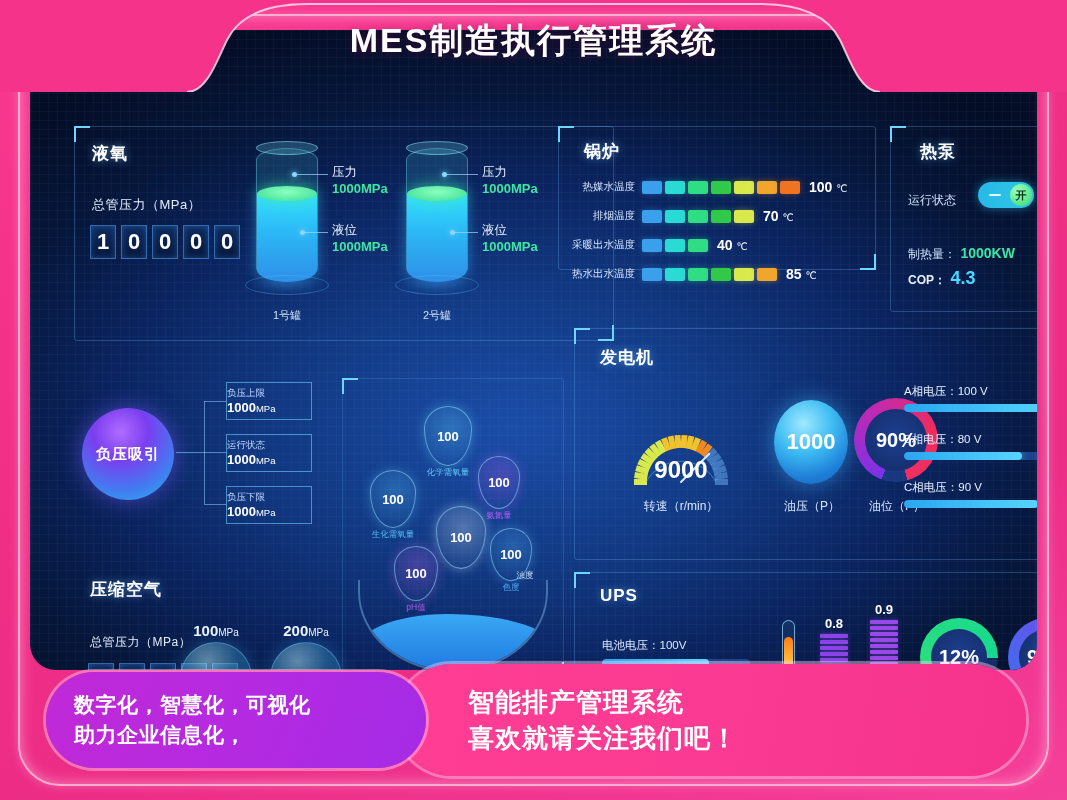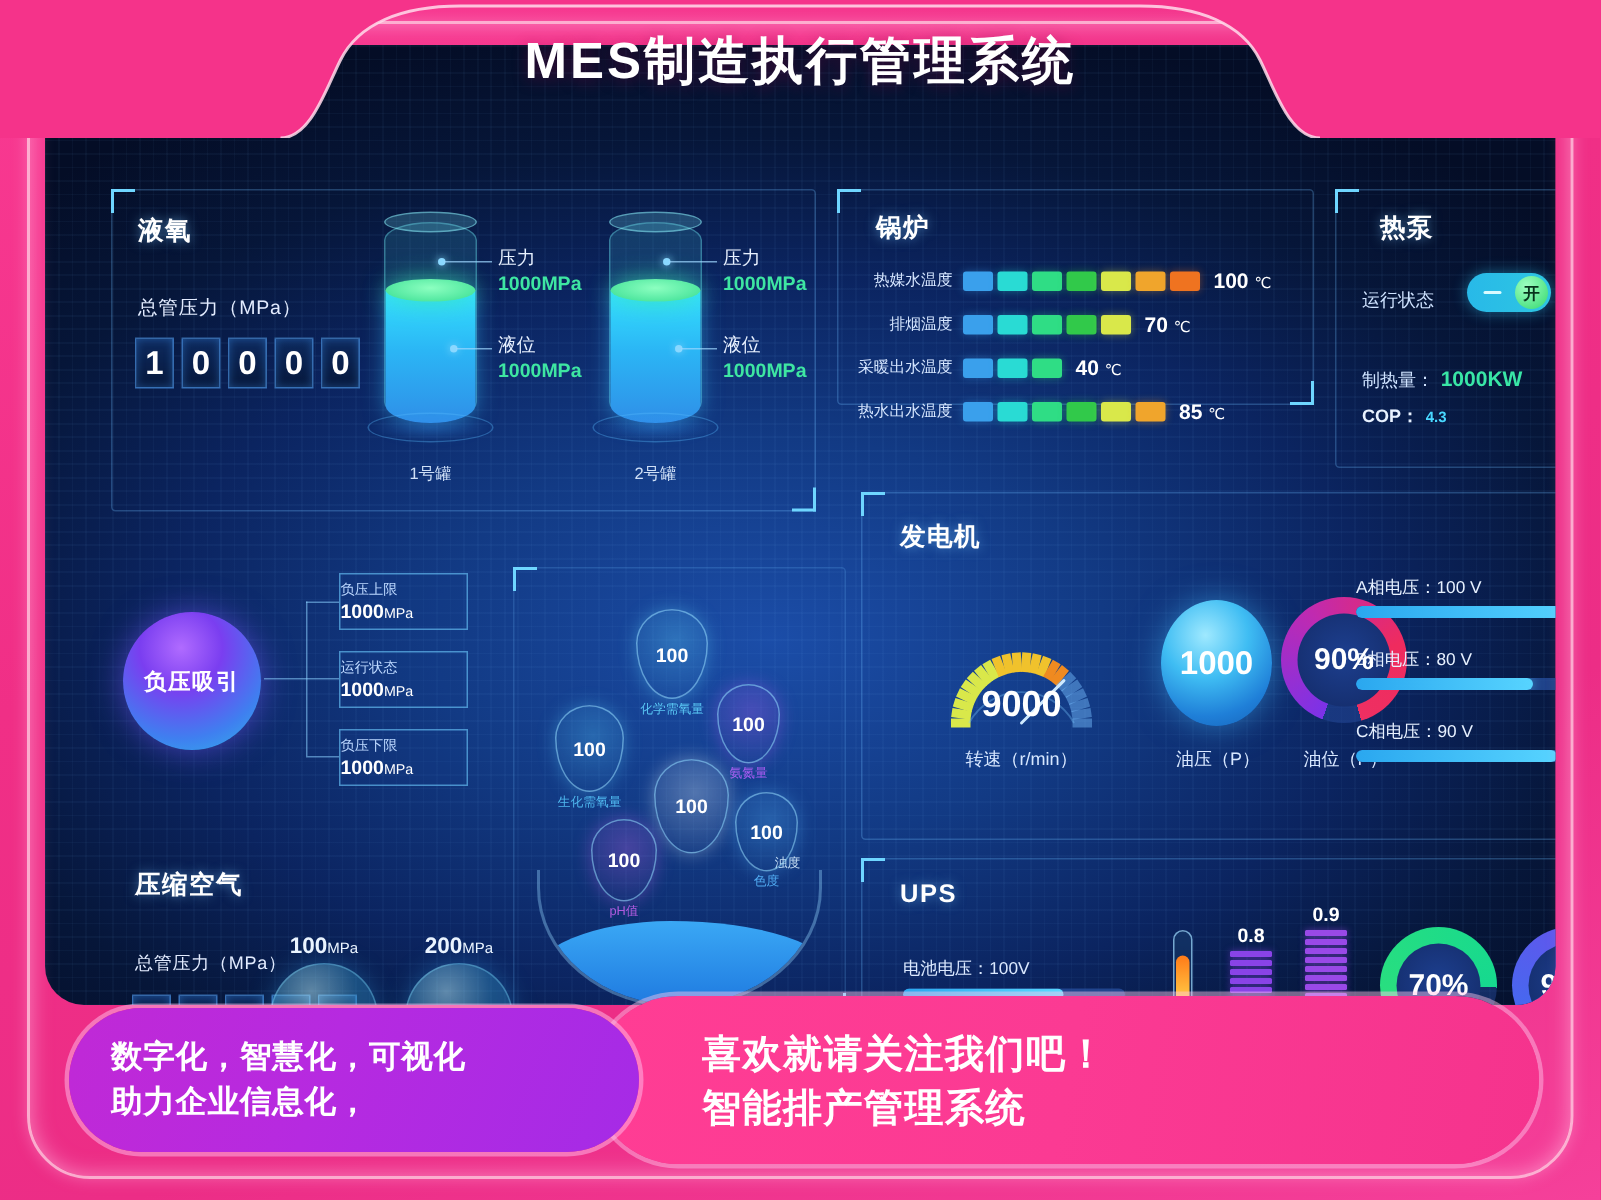--- a/index.html
+++ b/index.html
@@ -73,21 +73,21 @@
     border-color:#6fd6ff; border-style:solid;
   }
   .corner-box::before{ left:-1px; top:-1px; border-width:2px 0 0 2px; }
   .corner-box::after { right:-1px; bottom:-1px; border-width:0 2px 2px 0; }
 
   .lbl { color:#cfe3ff; font-size:11.5px; }
   .val-green { color:#39e6a6; font-weight:700; }
   .val-cyan  { color:#49d8ff; font-weight:700; }
 
   
-  #lo2 { left:44px; top:96px; width:470px; height:215px; }
+  #lo2 { left:44px; top:96px; width:540px; height:215px; }
   #lo2 .corner-box { inset:0; }
   .sum-label { color:#e3ecff; font-size:13px; letter-spacing:.5px; }
   .digits { display:flex; gap:5px; margin-top:7px; }
   .digit {
     width:26px; height:34px;
     border:1px solid rgba(90,170,255,.55);
     background:linear-gradient(#0d2a5e,#07183c);
     color:#ffffff; font-size:22px; font-weight:700;
     display:flex; align-items:center; justify-content:center;
     box-shadow:0 0 6px rgba(70,160,255,.35) inset;
@@ -469,21 +469,21 @@
       <div class="dash"></div>
       <div class="knob">开</div>
     </div>
 
     <div style="position:absolute;left:18px;top:118px;">
       <span class="lbl" style="font-size:12px;">制热量：</span>
       <span class="val-green" style="font-size:14px;">1000KW</span>
     </div>
     <div style="position:absolute;left:18px;top:142px;">
       <span style="color:#e8f1ff;font-size:12px;font-weight:700;">COP：</span>
-      <span class="val-cyan" style="font-size:10px;">4.3</span>
+      <span class="val-cyan" style="font-size:18px;">4.3</span>
     </div>
   </div>
 
   <div class="panel" id="negpress">
     <div class="np-ball">负压吸引</div>
     <div class="np-link" style="left:102px;top:74px;width:28px;height:1px;"></div>
     <div class="np-link" style="left:130px;top:23px;width:1px;height:103px;"></div>
     <div class="np-link" style="left:130px;top:23px;width:22px;height:1px;"></div>
     <div class="np-link" style="left:130px;top:74px;width:22px;height:1px;"></div>
     <div class="np-link" style="left:130px;top:126px;width:22px;height:1px;"></div>
@@ -671,37 +671,37 @@
           <div class="b" style="background: rgb(154, 74, 232); box-shadow: rgba(154, 74, 232, 0.533) 0px 0px 5px;"></div>
           <div class="b" style="background: rgb(154, 74, 232); box-shadow: rgba(154, 74, 232, 0.533) 0px 0px 5px;"></div>
           <div class="b" style="background: rgb(154, 74, 232); box-shadow: rgba(154, 74, 232, 0.533) 0px 0px 5px;"></div>
           <div class="b" style="background: rgb(154, 74, 232); box-shadow: rgba(154, 74, 232, 0.533) 0px 0px 5px;"></div>
           <div class="b" style="background: rgb(154, 74, 232); box-shadow: rgba(154, 74, 232, 0.533) 0px 0px 5px;"></div>
         </div>
     </div>
 
     <div class="ring" style="left: 346px; top: 46px; width: 78px; height: 78px; background: conic-gradient(from 200deg, rgb(47, 224, 122) 0deg, rgb(22, 217, 143) 252deg, rgba(35, 70, 150, 0.5) 252deg, rgba(35, 70, 150, 0.5) 360deg);" id="ups-ring-0">
       <div class="hole"></div>
-      <div class="num">70%</div>
+      <div class="num">12%</div>
     </div>
     <div class="ring" style="left: 434px; top: 46px; width: 78px; height: 78px; background: conic-gradient(from 200deg, rgb(59, 111, 240) 0deg, rgb(138, 60, 232) 324deg, rgba(35, 70, 150, 0.5) 324deg, rgba(35, 70, 150, 0.5) 360deg);" id="ups-ring-1">
       <div class="hole"></div>
       <div class="num">90%</div>
     </div>
   </div>
 </div>
 
 <svg id="header-band" viewBox="0 0 1067 92" preserveAspectRatio="none">
   <path d="M0,0 H1067 V92 H880 C860,92 850,60 840,40 C828,16 800,4 760,4 H307 C267,4 239,16 227,40 C217,60 207,92 187,92 H0 Z" fill="#f5338a"></path>
   <path d="M187,92 C207,92 217,60 227,40 C239,16 267,4 307,4 H760 C800,4 828,16 840,40 C850,60 860,92 880,92" fill="none" stroke="rgba(255,220,235,.85)" stroke-width="2"></path>
 </svg>
 <div id="title">MES制造执行管理系统</div>
 
 <div id="frame-inner-glow"></div>
 
 <div id="banner-right">
+  <div>智能排产管理系统</div>
   <div>喜欢就请关注我们吧！</div>
-  <div>智能排产管理系统</div>
 </div>
 <div id="banner-left">
   <div>数字化，智慧化，可视化</div>
   <div>助力企业信息化，</div>
 </div>
 
 </body></html>

